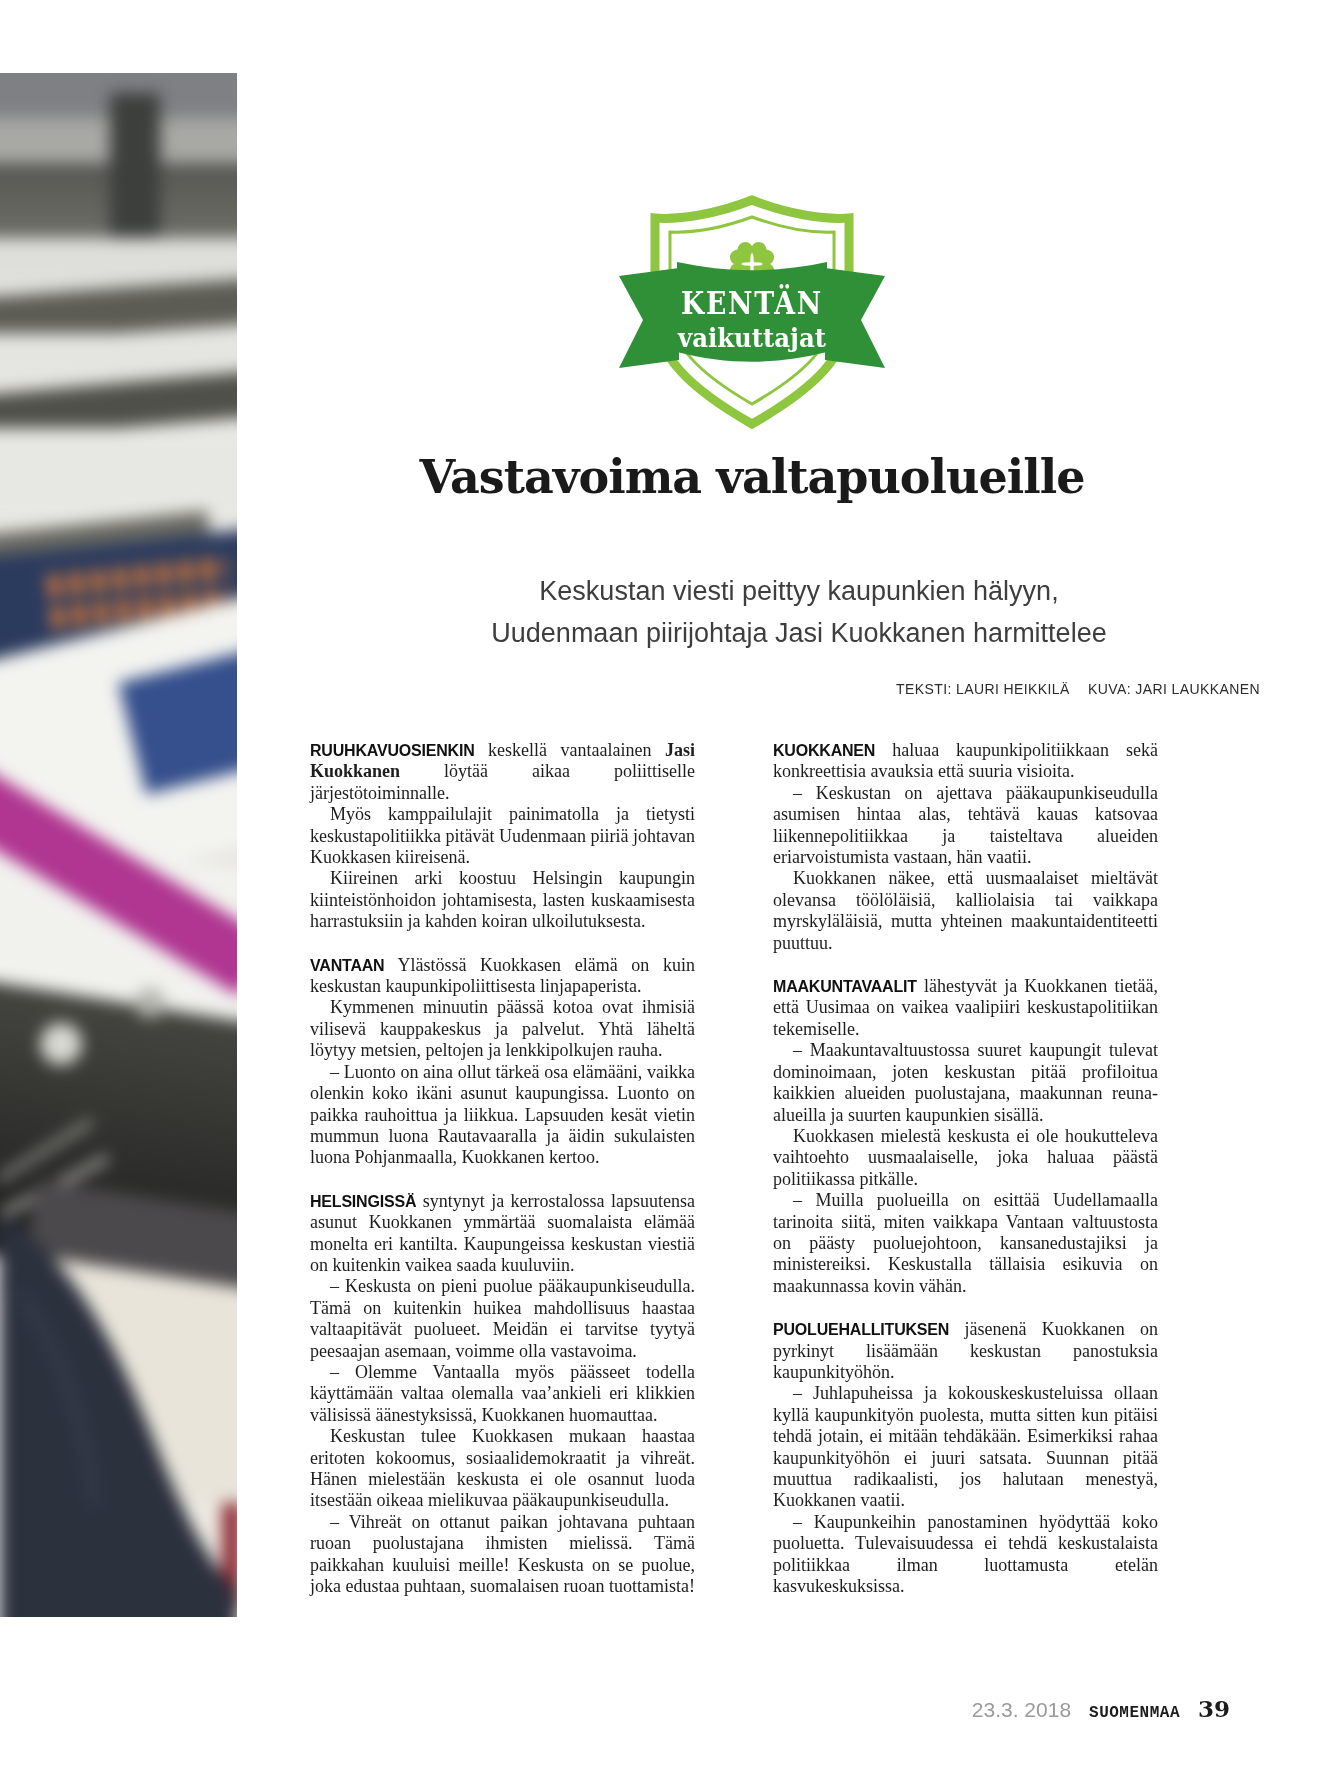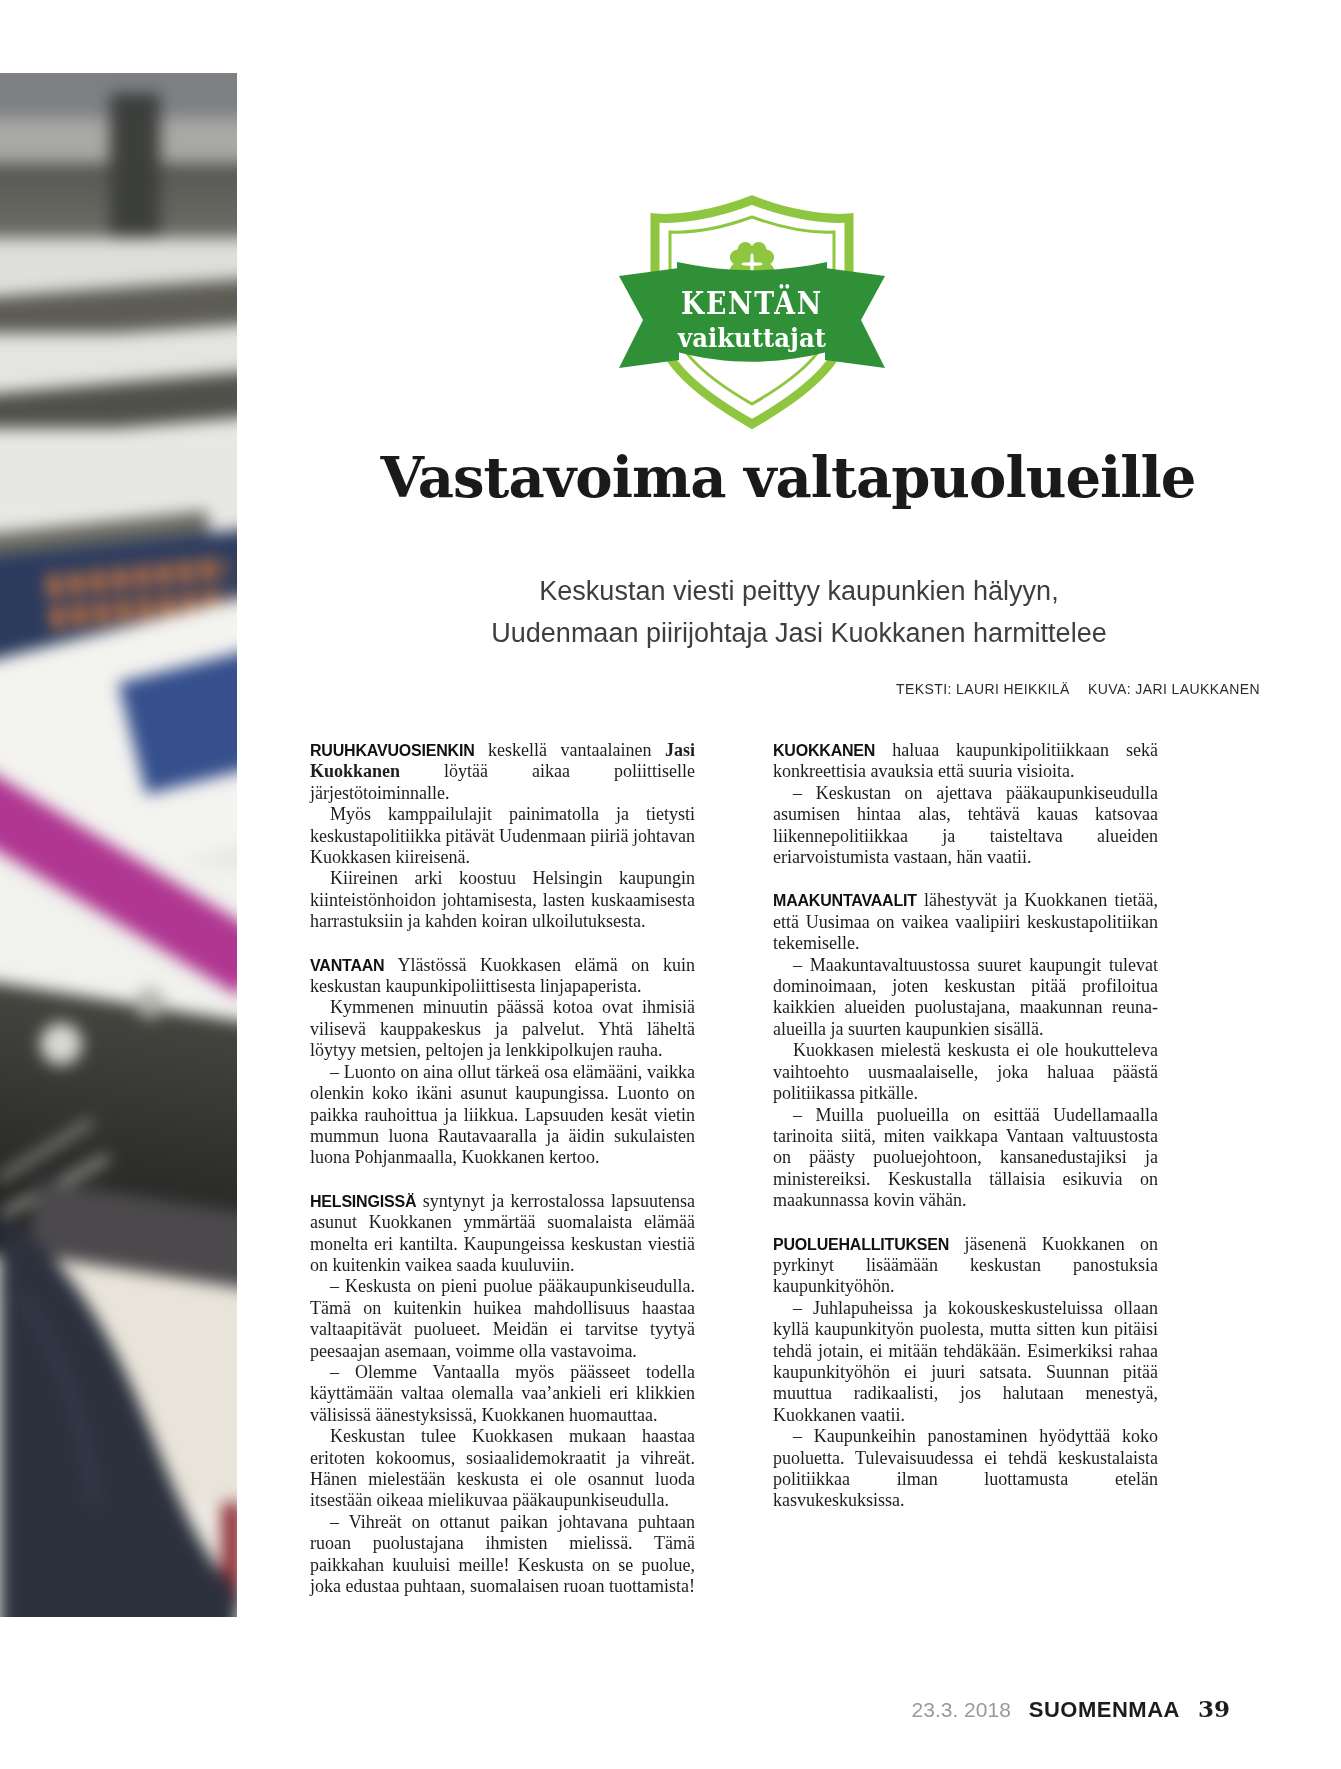--- a/index.html
+++ b/index.html
@@ -39,42 +39,42 @@
   .l-beige{left:70px;top:1170px;width:207px;height:300px;background:#e8e4da;}
   .l-beige2{left:160px;top:1450px;width:117px;height:134px;background:#edeae3;}
   .l-bar{left:50px;top:1145px;width:240px;height:75px;background:#4b494b;transform:rotate(9deg);}
   .l-red{left:242px;top:1450px;width:20px;height:105px;background:#8e2b33;}
   .l-shoulder{left:20px;top:1152px;width:237px;height:432px;}
   
   .badge{position:absolute;left:617px;top:192px;width:270px;height:250px;}
   .badge text{font-family:"DejaVu Serif",serif;font-weight:bold;}
   
   .title{position:absolute;left:237px;top:444px;width:1030px;margin:0;text-align:center;
-    font-family:"DejaVu Serif",serif;font-weight:bold;font-size:56px;line-height:66px;
-    letter-spacing:-1px;color:#1a1a1a;padding-left:36px;}
+    font-family:"DejaVu Serif",serif;font-weight:bold;font-size:46px;line-height:66px;
+    letter-spacing:-1px;color:#1a1a1a;}
   .subtitle{position:absolute;left:237px;top:570px;width:1030px;margin:0;text-align:center;
     font-family:"Liberation Sans",sans-serif;font-weight:400;font-size:27px;line-height:42px;color:#3e3e3e;padding-left:47px;}
   .byline{position:absolute;left:237px;top:681px;width:1030px;text-align:right;
     font-family:"Liberation Sans",sans-serif;font-size:14px;letter-spacing:.4px;color:#2b2b2b;}
   .byline span{margin:0 7px;}
   
   .columns{position:absolute;left:310px;top:740px;width:848px;display:flex;gap:78px;}
   .col{width:385px;font-size:18px;line-height:21.4px;text-align:justify;
     font-family:"Liberation Serif",serif;color:#1d1d1d;hyphens:auto;-webkit-hyphens:auto;}
   .col p{margin:0;}
   .col p.ind{text-indent:20px;}
   .col p.lead-p{margin-top:22px;}
   .col p.lead-p.first{margin-top:0;}
   .lead{font-family:"Liberation Sans",sans-serif;font-weight:700;font-size:16px;
     letter-spacing:-.2px;color:#111;}
   .bn{font-weight:bold;}
   
   .footer{position:absolute;top:1695px;right:111px;display:flex;align-items:baseline;gap:18px;}
   .f-date{font-family:"Liberation Sans",sans-serif;font-size:21px;color:#9a9a9a;}
-  .f-brand{font-family:Liberation Sans, sans-serif;font-weight:bold;font-size:22px;letter-spacing:.5px;color:#1c1c1c;}
+  .f-brand{font-family:Liberation Mono, monospace;font-weight:bold;font-size:16px;letter-spacing:.5px;color:#1c1c1c;}
   .f-page{font-family:"DejaVu Serif",serif;font-weight:bold;font-size:23px;color:#1c1c1c;}
 </style>
 </head>
 <body>
 
 <div class="photo">
   <div class="pblur">
     <div class="pl l-top1"></div>
     <div class="pl l-top2"></div>
     <div class="pl l-beam"></div>
@@ -163,20 +163,21 @@
       <p class=" ind"><span>– Luonto on aina ollut tärkeä osa elämääni, vaikka olenkin koko ikäni asunut kaupungissa. Luonto on paikka rauhoittua ja liikkua. Lapsuuden kesät vietin mummun luona Rautavaaralla ja äidin sukulaisten luona Pohjanmaalla, Kuokkanen kertoo.</span></p>
       <p class="lead-p"><span class="lead">HELSINGISSÄ</span><span> syntynyt ja kerrostalossa lapsuutensa asunut Kuokkanen ymmärtää suomalaista elämää monelta eri kantilta. Kaupungeissa keskustan viestiä on kuitenkin vaikea saada kuuluviin.</span></p>
       <p class=" ind"><span>– Keskusta on pieni puolue pääkaupunkiseudulla. Tämä on kuitenkin huikea mahdollisuus haastaa valtaapitävät puolueet. Meidän ei tarvitse tyytyä peesaajan asemaan, voimme olla vastavoima.</span></p>
       <p class=" ind"><span>– Olemme Vantaalla myös päässeet todella käyttämään valtaa olemalla vaa’ankieli eri klikkien välisissä äänestyksissä, Kuokkanen huomauttaa.</span></p>
       <p class=" ind"><span>Keskustan tulee Kuokkasen mukaan haastaa eritoten kokoomus, sosiaalidemokraatit ja vihreät. Hänen mielestään keskusta ei ole osannut luoda itsestään oikeaa mielikuvaa pääkaupunkiseudulla.</span></p>
       <p class=" ind"><span>– Vihreät on ottanut paikan johtavana puhtaan ruoan puolustajana ihmisten mielissä. Tämä paikkahan kuuluisi meille! Keskusta on se puolue, joka edustaa puhtaan, suomalaisen ruoan tuottamista!</span></p>
     </div>
   <div class="col" id="col-right" lang="fi">
       <p class="lead-p first"><span class="lead">KUOKKANEN</span><span> haluaa kaupunkipolitiikkaan sekä konkreettisia avauksia että suuria visioita.</span></p>
       <p class=" ind"><span>– Keskustan on ajettava pääkaupunkiseudulla asumisen hintaa alas, tehtävä kauas katsovaa liikennepolitiikkaa ja taisteltava alueiden eriarvoistumista vastaan, hän vaatii.</span></p>
+      <p class=" ind"><span>Kuokkanen näkee, että uusmaalaiset mieltävät olevansa töölöläisiä, kalliolaisia tai vaikkapa myrskyläläisiä, mutta yhteinen maakuntaidentiteetti puuttuu.</span></p>
       <p class="lead-p"><span class="lead">MAAKUNTAVAALIT</span><span> lähestyvät ja Kuokkanen tietää, että Uusimaa on vaikea vaalipiiri keskustapolitiikan tekemiselle.</span></p>
       <p class=" ind"><span>– Maakuntavaltuustossa suuret kaupungit tulevat dominoimaan, joten keskustan pitää profiloitua kaikkien alueiden puolustajana, maakunnan reuna-alueilla ja suurten kaupunkien sisällä.</span></p>
       <p class=" ind"><span>Kuokkasen mielestä keskusta ei ole houkutteleva vaihtoehto uusmaalaiselle, joka haluaa päästä politiikassa pitkälle.</span></p>
       <p class=" ind"><span>– Muilla puolueilla on esittää Uudellamaalla tarinoita siitä, miten vaikkapa Vantaan valtuustosta on päästy puoluejohtoon, kansanedustajiksi ja ministereiksi. Keskustalla tällaisia esikuvia on maakunnassa kovin vähän.</span></p>
       <p class="lead-p"><span class="lead">PUOLUEHALLITUKSEN</span><span> jäsenenä Kuokkanen on pyrkinyt lisäämään keskustan panostuksia kaupunkityöhön.</span></p>
       <p class=" ind"><span>– Juhlapuheissa ja kokouskeskusteluissa ollaan kyllä kaupunkityön puolesta, mutta sitten kun pitäisi tehdä jotain, ei mitään tehdäkään. Esimerkiksi rahaa kaupunkityöhön ei juuri satsata. Suunnan pitää muuttua radikaalisti, jos halutaan menestyä, Kuokkanen vaatii.</span></p>
       <p class=" ind"><span>– Kaupunkeihin panostaminen hyödyttää koko puoluetta. Tulevaisuudessa ei tehdä keskustalaista politiikkaa ilman luottamusta etelän kasvukeskuksissa.</span></p>
     </div>
 </div>
 

